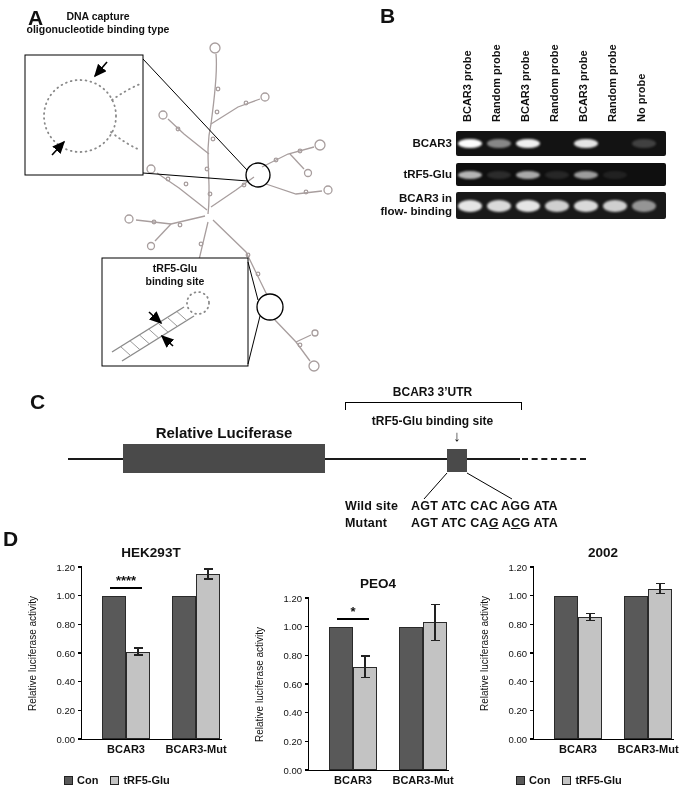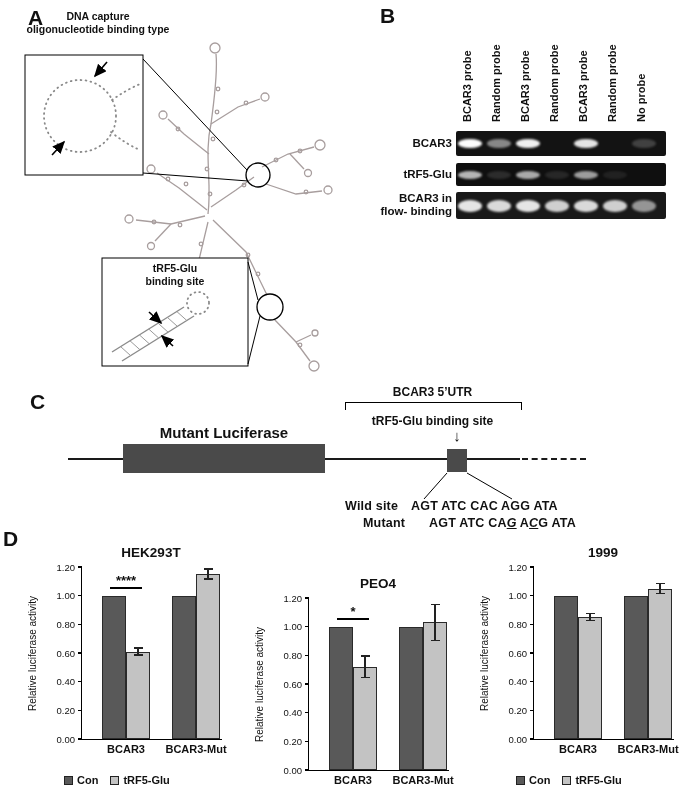--- a/index.html
+++ b/index.html
@@ -182,35 +182,35 @@
     </div>
   </div>
 <div class="abs gel-row-label" style="left:360px;top:137px;width:92px">BCAR3</div>
 <div class="abs gel-row-label" style="left:360px;top:168px;width:92px">tRF5-Glu</div>
 <div class="abs gel-row-label pre" style="left:360px;top:192px;width:92px">BCAR3 in
 flow- binding</div>
 
 <div class="abs" style="left:68px;top:458px;width:452px;border-top:2.5px solid #1a1a1a"></div>
 <div class="abs" style="left:522px;top:458px;width:64px;border-top:2.5px dashed #1a1a1a"></div>
 <div class="abs gene-box" style="left:123px;top:444px;width:202px;height:29px"></div>
-<div class="abs c-label" style="left:123px;top:424px;width:202px;font-size:15px">Mutant Luciferase</div>
-<div class="abs c-label" style="left:345px;top:385px;width:175px">BCAR3 5’UTR</div>
+<div class="abs c-label" style="left:123px;top:424px;width:202px;font-size:15px">Relative Luciferase</div>
+<div class="abs c-label" style="left:345px;top:385px;width:175px">BCAR3 3’UTR</div>
 <div class="abs" style="left:345px;top:402px;width:175px;height:7px;border-top:1.5px solid #000;border-left:1.5px solid #000;border-right:1.5px solid #000"></div>
 <div class="abs c-label" style="left:345px;top:414px;width:175px">tRF5-Glu binding site</div>
 <div class="abs" style="left:450px;top:427px;width:14px;text-align:center;font-size:15px;font-weight:700">↓</div>
 <div class="abs gene-box" style="left:447px;top:449px;width:20px;height:23px"></div>
 <svg class="abs" style="left:340px;top:472px" width="220" height="30" viewBox="0 0 220 30">
   <line x1="107" y1="1" x2="84" y2="27" stroke="#000" stroke-width="1"></line>
   <line x1="127" y1="1" x2="172" y2="27" stroke="#000" stroke-width="1"></line>
 </svg>
 <div class="abs seq-row" style="left:345px;top:499px">
   <span class="seq-name">Wild site</span>
   <span class="seq">AGT ATC CAC AGG ATA</span>
 </div>
-<div class="abs seq-row" style="left:363px;top:516px">
+<div class="abs seq-row" style="left:345px;top:516px">
   <span class="seq-name">Mutant</span>
   <span class="seq"><span>AGT ATC CA</span><span class="mut">G</span><span> A</span><span class="mut">C</span><span>G ATA</span></span>
 </div>
 
 <div class="abs chart" style="left:26px;top:545px">
     <div class="chart-title">HEK293T</div>
     <div class="y-axis-label">Relative luciferase activity</div>
     <div class="plot">
       <div class="ytick" style="bottom: -5.5px;">0.00</div>
       <div class="ymark" style="bottom: -0.75px;"></div>
@@ -298,21 +298,21 @@
         <div class="sw" style="background: rgb(89, 89, 89);"></div>
         <div class="lt">Con</div>
       </div>
       <div class="legend-item">
         <div class="sw" style="background: rgb(195, 195, 195);"></div>
         <div class="lt">tRF5-Glu</div>
       </div>
     </div>
   </div>
 <div class="abs chart" style="left:478px;top:545px">
-    <div class="chart-title">1999</div>
+    <div class="chart-title">2002</div>
     <div class="y-axis-label">Relative luciferase activity</div>
     <div class="plot">
       <div class="ytick" style="bottom: -5.5px;">0.00</div>
       <div class="ymark" style="bottom: -0.75px;"></div>
       <div class="ytick" style="bottom: 23.1667px;">0.20</div>
       <div class="ymark" style="bottom: 27.9167px;"></div>
       <div class="ytick" style="bottom: 51.8333px;">0.40</div>
       <div class="ymark" style="bottom: 56.5833px;"></div>
       <div class="ytick" style="bottom: 80.5px;">0.60</div>
       <div class="ymark" style="bottom: 85.25px;"></div>

